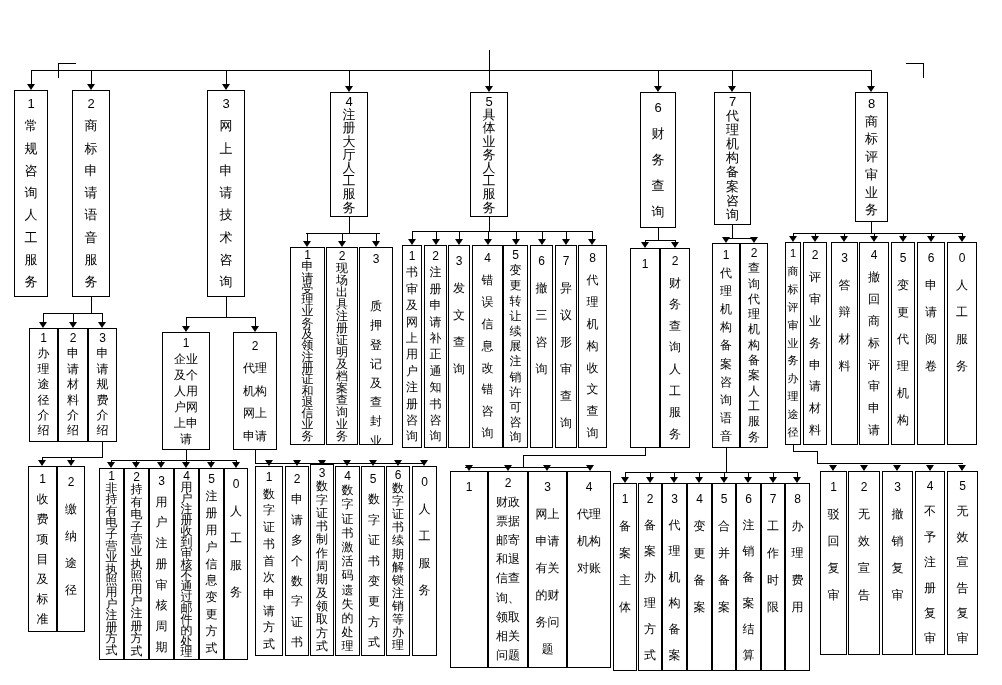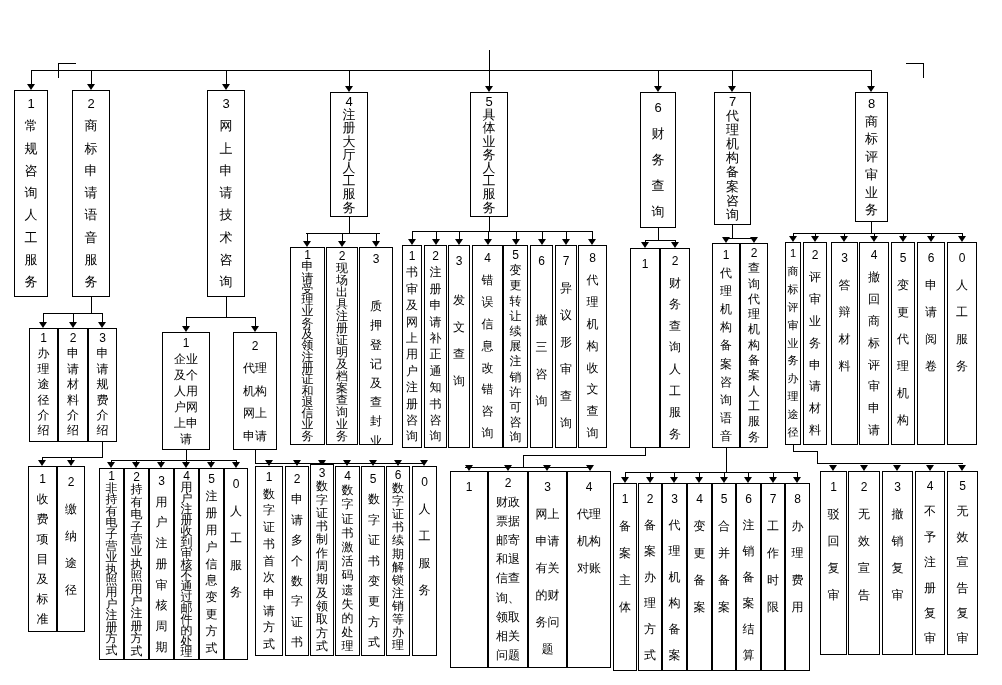--- a/index.html
+++ b/index.html
@@ -247,33 +247,33 @@
     <div class="node" style="left: 402px; top: 245px; width: 20px; height: 203px; font-size: 12px; line-height: 16.4px;">
       <div>1</div>
       <div class="lab" style="width: 14px;">书审及网上用户注册咨询</div>
     </div>
     <div class="node" style="left: 424px; top: 245px; width: 23px; height: 203px; font-size: 12px; line-height: 16.4px;">
       <div>2</div>
       <div class="lab" style="width: 14px;">注册申请补正通知书咨询</div>
     </div>
     <div class="node" style="left: 448px; top: 245px; width: 22px; height: 203px; font-size: 12px; line-height: 27px;">
       <div>3</div>
-      <div class="lab" style="width: 14px; margin-top: 12px;">发文查询</div>
+      <div class="lab" style="width: 14px;">发文查询</div>
     </div>
     <div class="node" style="left: 472px; top: 245px; width: 31px; height: 203px; font-size: 12px; line-height: 21.9px;">
       <div>4</div>
       <div class="lab" style="width: 14px;">错误信息改错咨询</div>
     </div>
     <div class="node" style="left: 503px; top: 245px; width: 25px; height: 203px; font-size: 12px; line-height: 15.2px;">
       <div>5</div>
       <div class="lab" style="width: 14px;">变更转让续展注销许可咨询</div>
     </div>
     <div class="node" style="left: 530px; top: 245px; width: 23px; height: 203px; font-size: 12px; line-height: 27px;">
       <div>6</div>
-      <div class="lab" style="width: 14px; margin-top: 32px;">撤三咨询</div>
+      <div class="lab" style="width: 14px;">撤三咨询</div>
     </div>
     <div class="node" style="left: 555px; top: 245px; width: 22px; height: 203px; font-size: 12px; line-height: 27px;">
       <div>7</div>
       <div class="lab" style="width: 14px;">异议形审查询</div>
     </div>
     <div class="node" style="left: 578px; top: 245px; width: 29px; height: 203px; font-size: 12px; line-height: 21.9px;">
       <div>8</div>
       <div class="lab" style="width: 14px;">代理机构收文查询</div>
     </div>
     <div class="node" style="left: 630px; top: 248px; width: 30px; height: 200px; font-size: 12px; line-height: 27px;">

